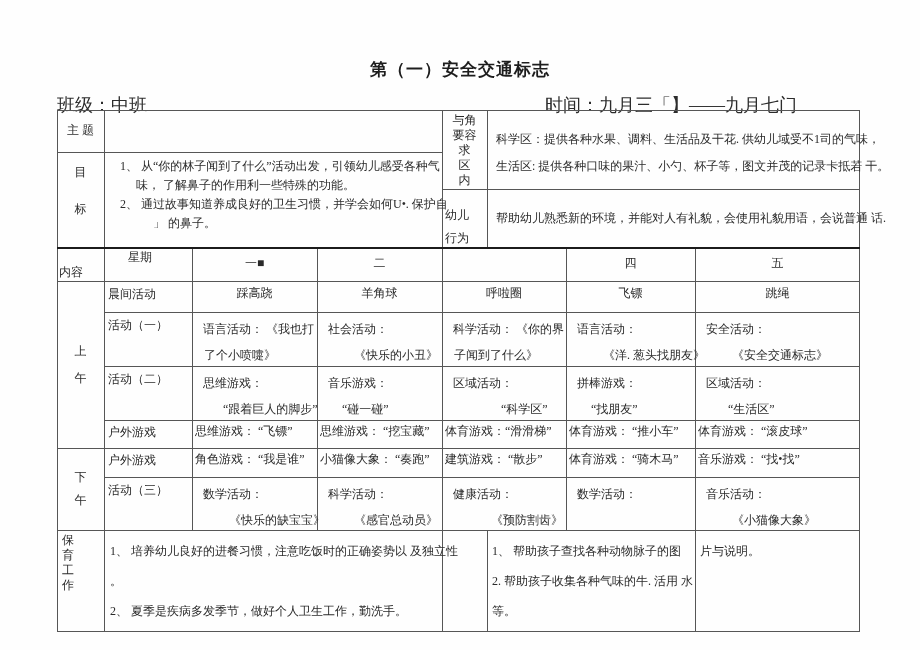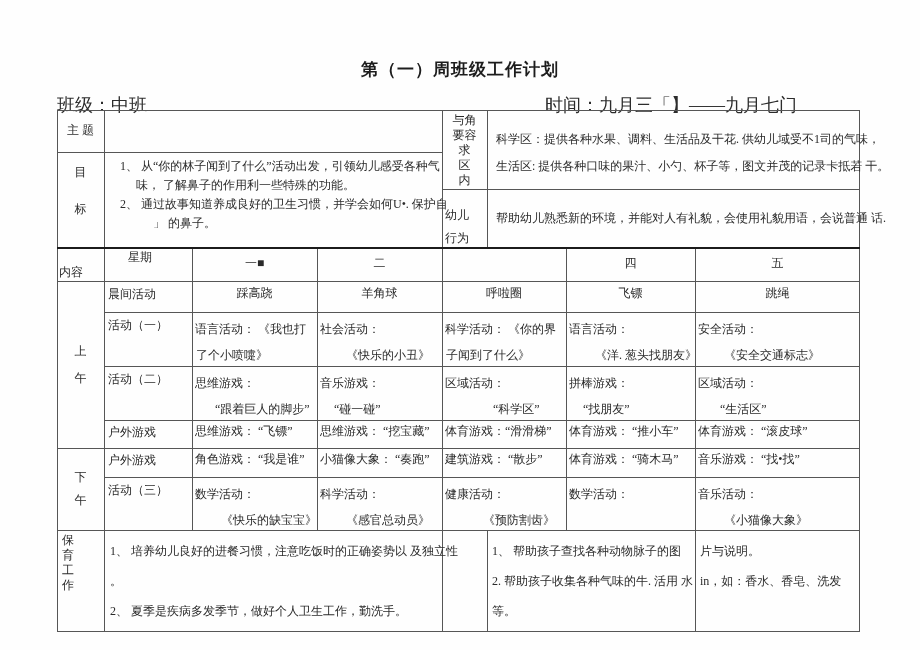--- a/index.html
+++ b/index.html
@@ -10,35 +10,35 @@
   .meta{position:absolute;top:93px;font-size:18px;color:#2c2c2c;}
   .tbl{position:absolute;left:57px;top:110px;width:803px;height:522px;}
   .vl,.hl{position:absolute;background:#565656;}
   .vl{width:1px;} .hl{height:1px;}
   .hl.thick{height:2px;background:#1b1b1b;}
   .cell{position:absolute;font-size:12px;line-height:15px;color:#2a2a2a;white-space:nowrap;}
   .ctr{text-align:center;}
   .goals{line-height:18px;}
   .goals div{margin-bottom:1px;}
   .ind16{padding-left:16px;} .ind33{padding-left:33px;}
-  .two{line-height:26px;}
+  .two{line-height:26px;margin-left:8px;}
   .two .l2{padding-left:26px;}
   .two .l2.flush{padding-left:1px;}
   .two .l2.deep{padding-left:48px;}
   .vstack{display:flex;flex-direction:column;align-items:center;}
   .corner-lines{line-height:15px;text-align:center;}
   .wide-line{line-height:27px;}
   .care-lines{line-height:30px;}
 </style>
 </head>
 <body>
 
 <div class="page">
 
-  <div class="title">第（一）周班级工作计划</div>
+  <div class="title">第（一）安全交通标志</div>
   <div class="meta" style="left:57px;">班级：中班</div>
   <div class="meta" style="left:545px;">时间：九月三「】——九月七门</div>
 
   <div class="tbl">
 
     <div class="vl" style="left:0;top:0;height:522px"></div>
     <div class="vl" style="left:47px;top:0;height:522px"></div>
     <div class="vl" style="left:135px;top:138px;height:282px"></div>
     <div class="vl" style="left:260px;top:138px;height:282px"></div>
     <div class="vl" style="left:385px;top:0;height:522px"></div>
@@ -206,17 +206,16 @@
       <div>。</div>
       <div>2、 夏季是疾病多发季节，做好个人卫生工作，勤洗手。</div>
     </div>
     <div class="cell care-lines" style="left:435px;top:426px;width:200px">
       <div>1、 帮助孩子查找各种动物脉子的图</div>
       <div>2. 帮助孩子收集各种气味的牛. 活用 水</div>
       <div>等。</div>
     </div>
     <div class="cell care-lines" style="left:643px;top:426px;width:158px">
       <div>片与说明。</div>
-      <div>in，如：香水、香皂、洗发</div>
     </div>
 
   </div>
 </div>
 
 </body></html>

